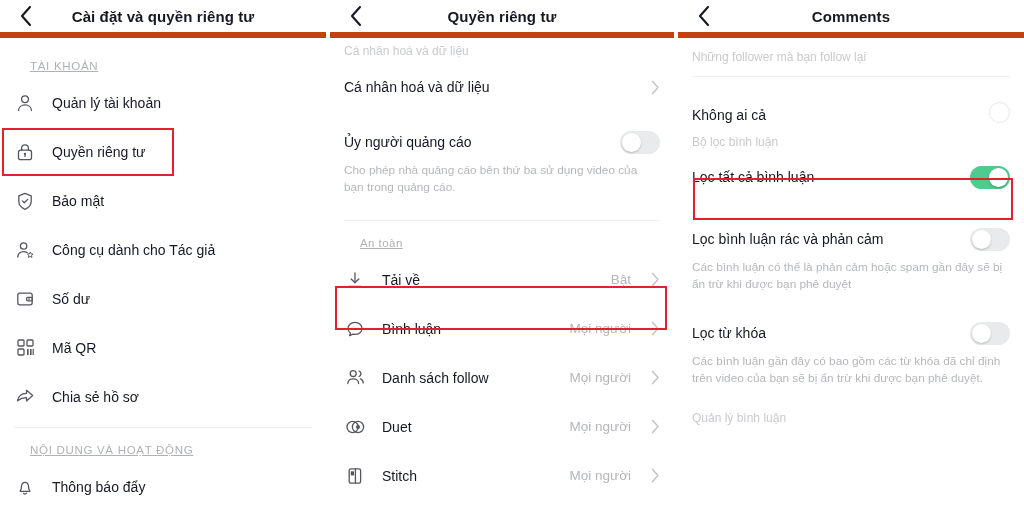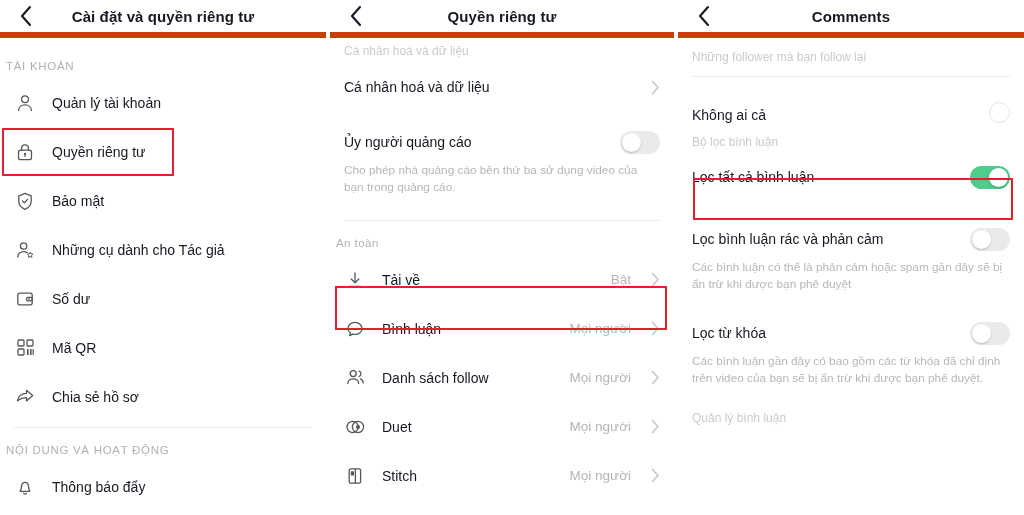--- a/index.html
+++ b/index.html
@@ -51,25 +51,26 @@
     font-weight: bold;
     color: #161823;
     letter-spacing: .1px;
   }
 
   
   .section-label {
     font-size: 11.5px;
     color: #b0b1b5;
     letter-spacing: .45px;
-    padding: 0 6px;
+    padding: 0 30px;
     height: 34px;
     display: flex;
     align-items: flex-end;
     padding-bottom: 6px;
+    text-decoration: underline;
   }
   .section-label.cap { letter-spacing: .7px; }
 
   .row {
     display: flex;
     align-items: center;
     height: 49px;
     padding: 0 14px;
     position: relative;
     background: #fff;
@@ -232,21 +233,21 @@
     </div>
 
     <div class="row">
       <span class="ic">
         <svg width="20" height="20" viewBox="0 0 20 20" fill="none">
           <circle cx="8.6" cy="6" r="3.2" stroke="#55565c" stroke-width="1.3"></circle>
           <path d="M2.8 17c0-3.3 2.6-5.3 5.8-5.3 1.3 0 2.5.3 3.5.9" stroke="#55565c" stroke-width="1.3" stroke-linecap="round"></path>
           <path d="M15.2 12.1l.85 1.75 1.9.28-1.37 1.33.32 1.9-1.7-.9-1.7.9.32-1.9-1.37-1.33 1.9-.28.85-1.75z" stroke="#55565c" stroke-width="1" stroke-linejoin="round"></path>
         </svg>
       </span>
-      <span class="lbl">Những cụ dành cho Tác giả</span>
+      <span class="lbl">Công cụ dành cho Tác giả</span>
     </div>
 
     <div class="row">
       <span class="ic">
         <svg width="20" height="20" viewBox="0 0 20 20" fill="none">
           <rect x="2.8" y="4.2" width="14.4" height="11.6" rx="2" stroke="#55565c" stroke-width="1.3"></rect>
           <rect x="11.6" y="8.4" width="5.6" height="3.4" rx="1.1" stroke="#55565c" stroke-width="1.3"></rect>
           <circle cx="14" cy="10.1" r="0.9" fill="#55565c"></circle>
         </svg>
       </span>

